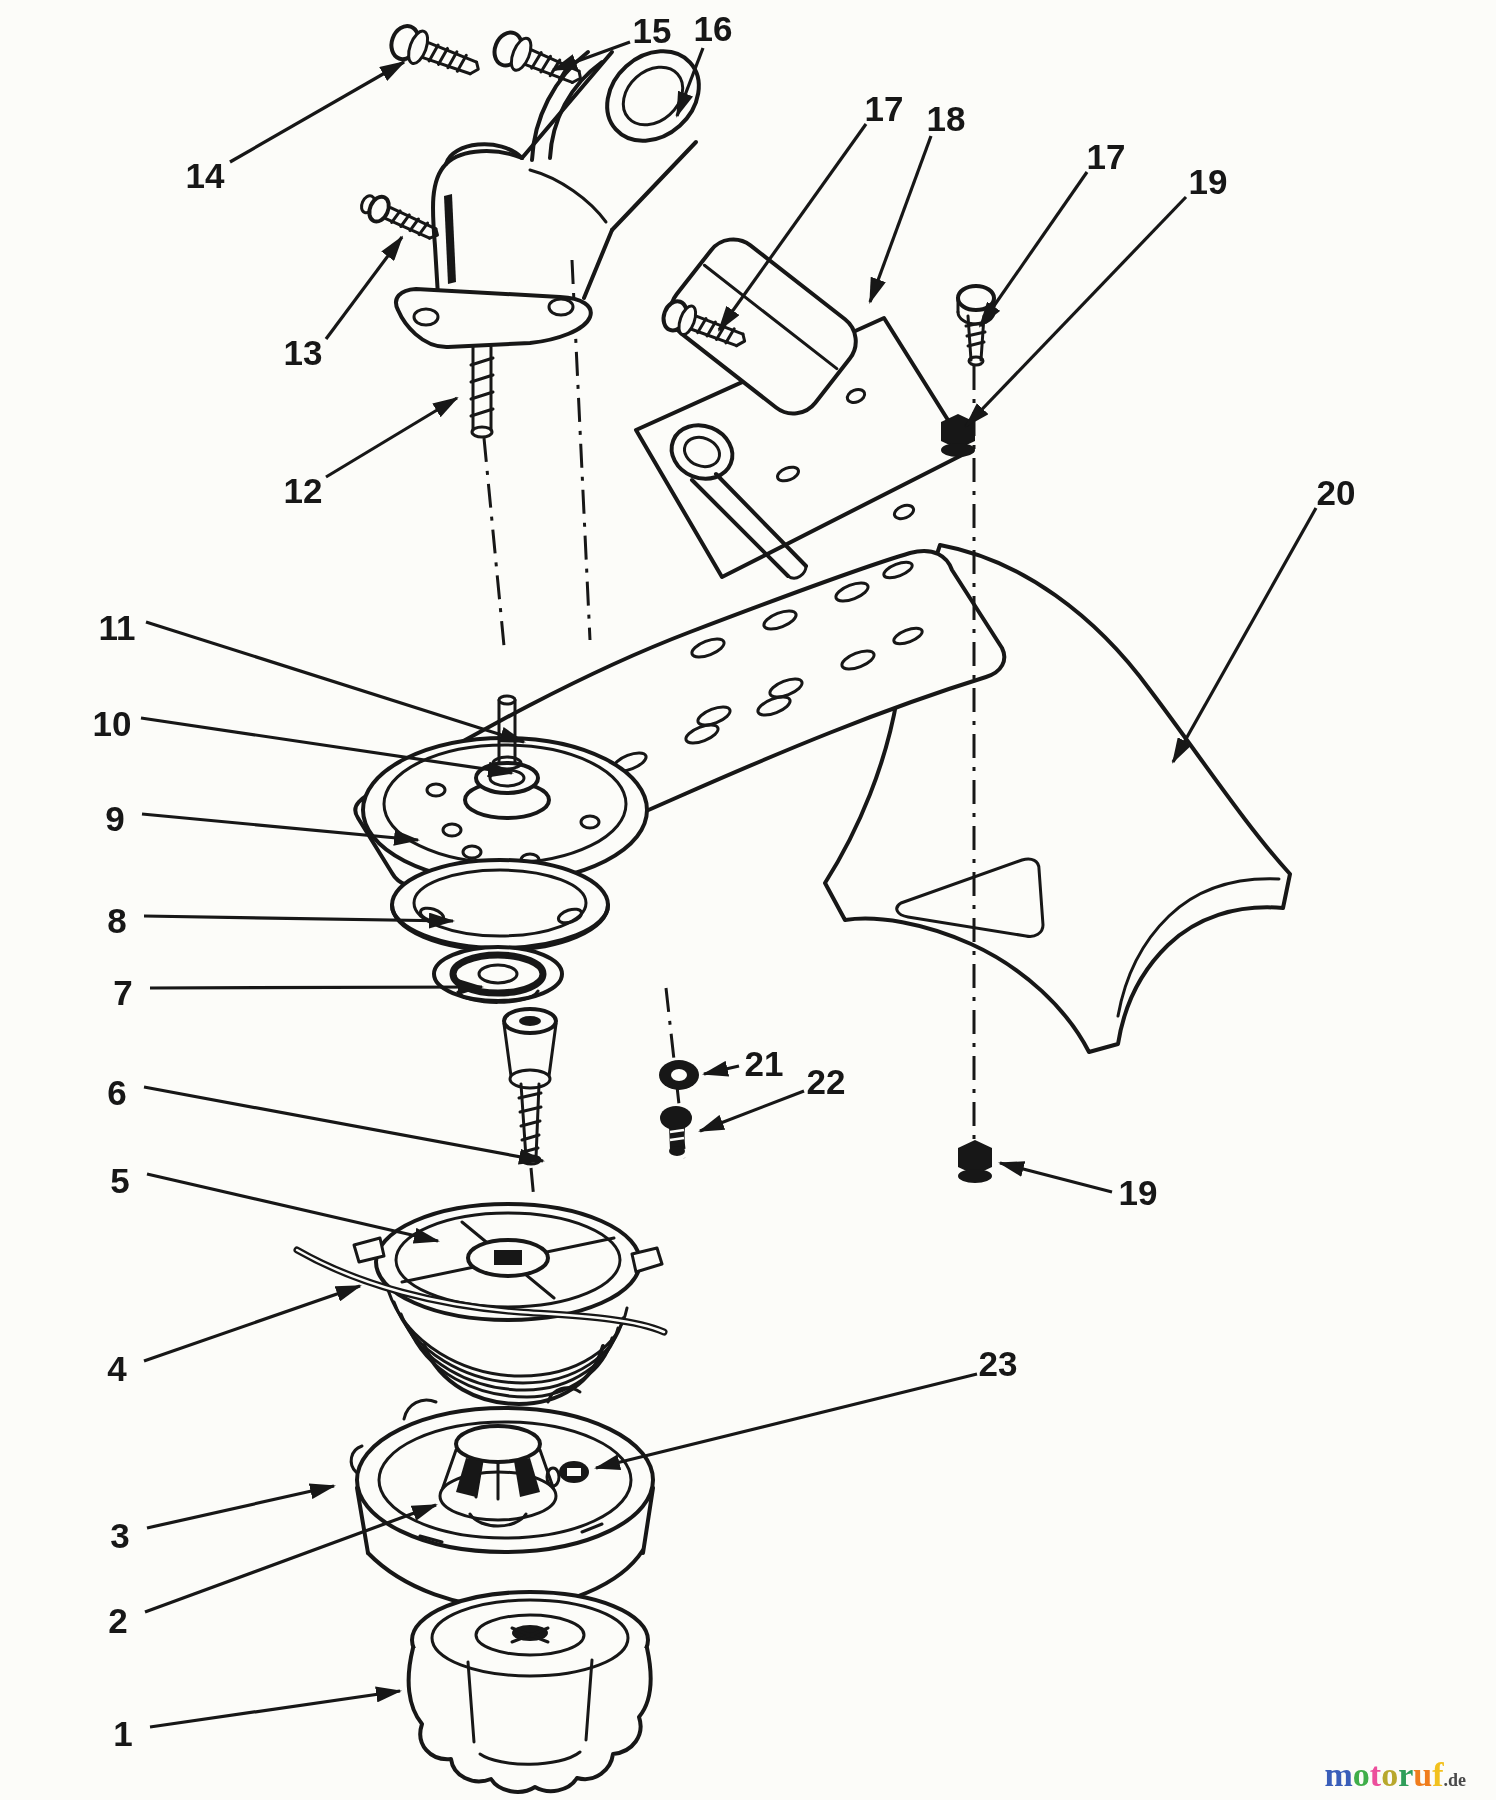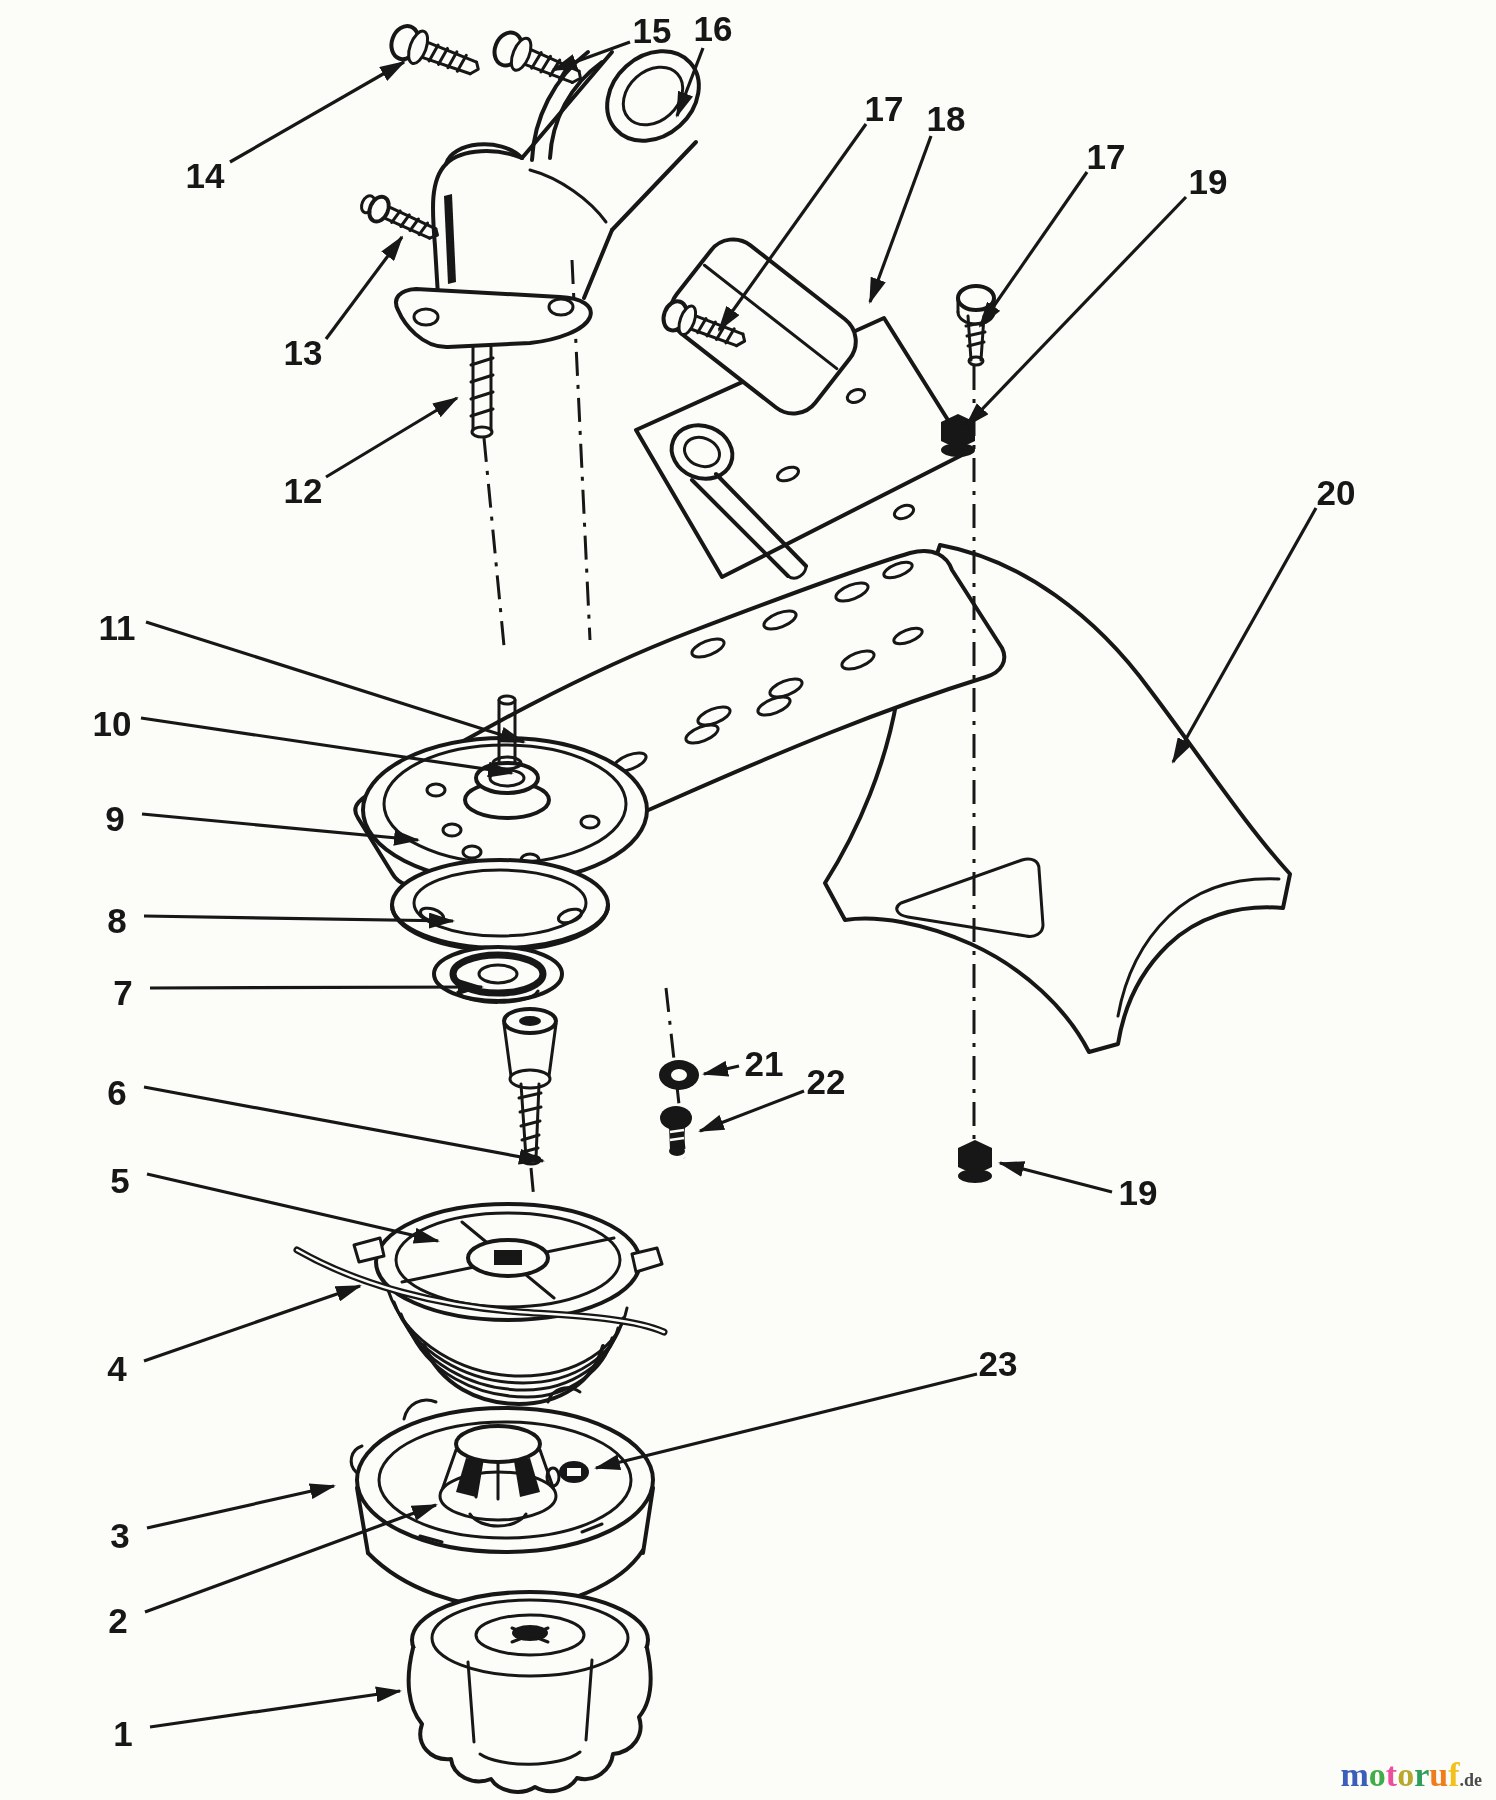--- a/index.html
+++ b/index.html
@@ -11,21 +11,21 @@
   .ln3{fill:none;stroke:#171717;stroke-width:3;stroke-linecap:round;stroke-linejoin:round;}
   .wh{fill:#fcfcf9;stroke:#171717;stroke-width:4;stroke-linecap:round;stroke-linejoin:round;}
   .wh3{fill:#fcfcf9;stroke:#171717;stroke-width:3;stroke-linejoin:round;}
   .ink{fill:#171717;stroke:none;}
   .ring{fill:none;stroke:#171717;stroke-width:7;}
   .dash{fill:none;stroke:#171717;stroke-width:3;stroke-dasharray:24 9 4 9;}
   .lead{stroke:#171717;stroke-width:3.2;fill:none;}
   .wcore{fill:none;stroke:#fcfcf9;stroke-width:2.5;stroke-linecap:round;}
   text.callout{font-family:"Liberation Sans",sans-serif;font-weight:bold;font-size:35px;fill:#171717;}
   
-  .logo{position:absolute;right:14px;bottom:8px;font-family:"Liberation Serif",serif;
+  .logo{position:absolute;right:30px;bottom:8px;font-family:"Liberation Serif",serif;
         font-weight:bold;font-size:34px;letter-spacing:0px;line-height:1;}
   .logo .word span{display:inline-block;}
   .logo .suffix{font-size:18px;font-weight:bold;}
 </style>
 </head>
 <body>
 
 <div class="stage">
 <svg width="1496" height="1800" viewBox="0 0 1496 1800">
   <defs>

